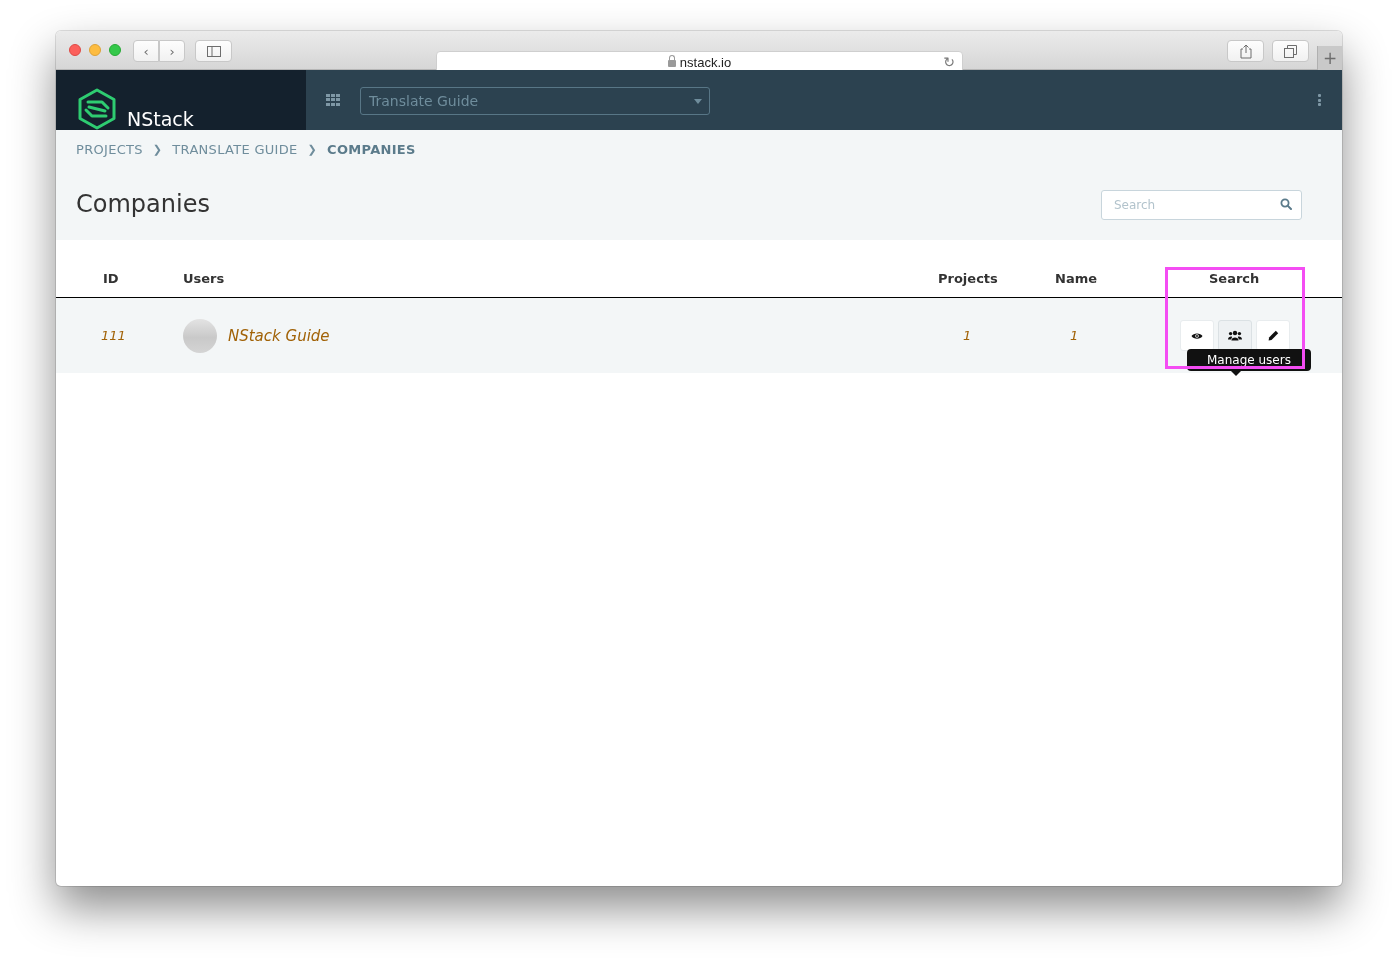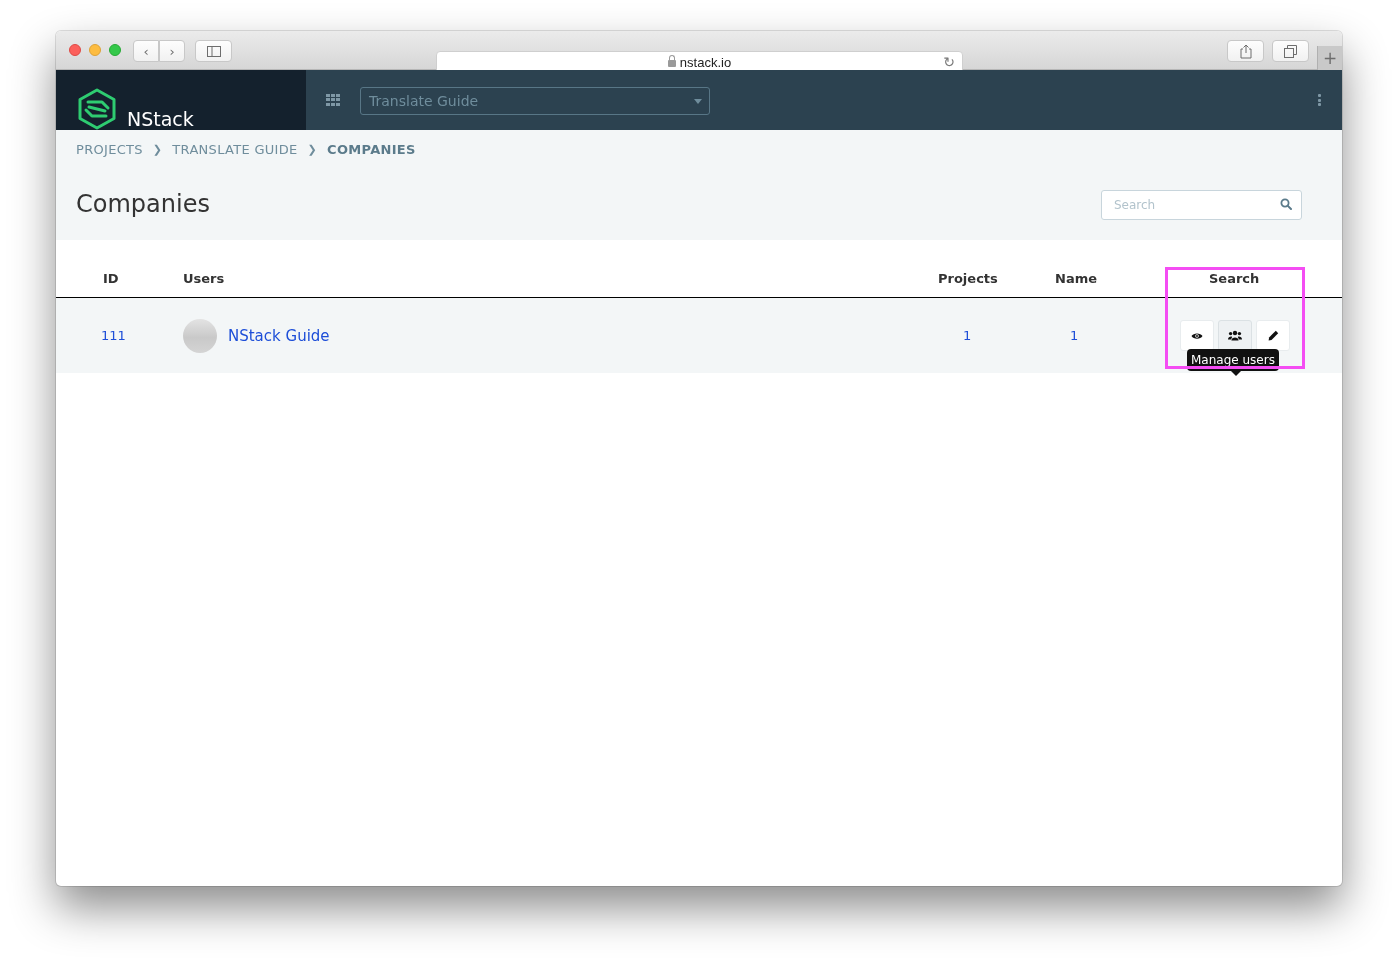--- a/index.html
+++ b/index.html
@@ -79,32 +79,32 @@
   }
   .search-box input { border: none; outline: none; font-size: 12px; color: #333; width: 160px; font-family: "DejaVu Sans", sans-serif; }
   .search-box input::placeholder { color: #b2c3cc; }
   .search-icon { position: absolute; right: 9px; top: 7px; width: 12px; height: 12px; }
 
   
   .table { position: absolute; left: 0; top: 209px; width: 100%; }
   .thead { position: relative; height: 58px; border-bottom: 1px solid #000000; }
   .th { position: absolute; top: 31px; font-size: 13px; font-weight: bold; color: #333; }
   .row { position: relative; height: 75px; background: #f3f6f7; }
-  .td { position: absolute; top: 30px; font-size: 13px; color: #1d4ed8; }
+  .td { position: absolute; top: 30px; font-size: 13px; color: #a16207; font-style: italic; }
   .company-logo { position: absolute; left: 127px; top: 21px; width: 34px; height: 34px; border-radius: 50%; background: linear-gradient(#e3e3e3, #c9c9c9 55%, #d4d4d4); }
   .company-name { left: 172px; top: 29px; font-size: 15px; }
   .actions { position: absolute; left: 1124px; top: 22px; display: flex; gap: 4px; }
   .act-btn {
     width: 34px; height: 31px; background: #fff; border: 1px solid #e8ecee; border-radius: 3px;
     display: flex; align-items: center; justify-content: center;
   }
   .act-btn.hover { background: #eef1f3; border-color: #dbe1e4; }
   .tooltip {
     position: absolute; left: 1131px; top: 51px; background: #111; color: #fff; font-size: 12px;
-    padding: 4px 4px; border-radius: 4px; white-space: nowrap;
+    padding: 4px 20px; border-radius: 4px; white-space: nowrap;
   }
   .tooltip::after { content: ""; position: absolute; left: 44px; bottom: -5px; border-left: 5px solid transparent; border-right: 5px solid transparent; border-top: 5px solid #111; }
   .highlight { position: absolute; left: 1109px; top: 236px; width: 140px; height: 102px; border: 3px solid #f44df3; pointer-events: none; }
 </style>
 </head>
 <body>
 
 <div class="window">
 
   <div class="chrome">

